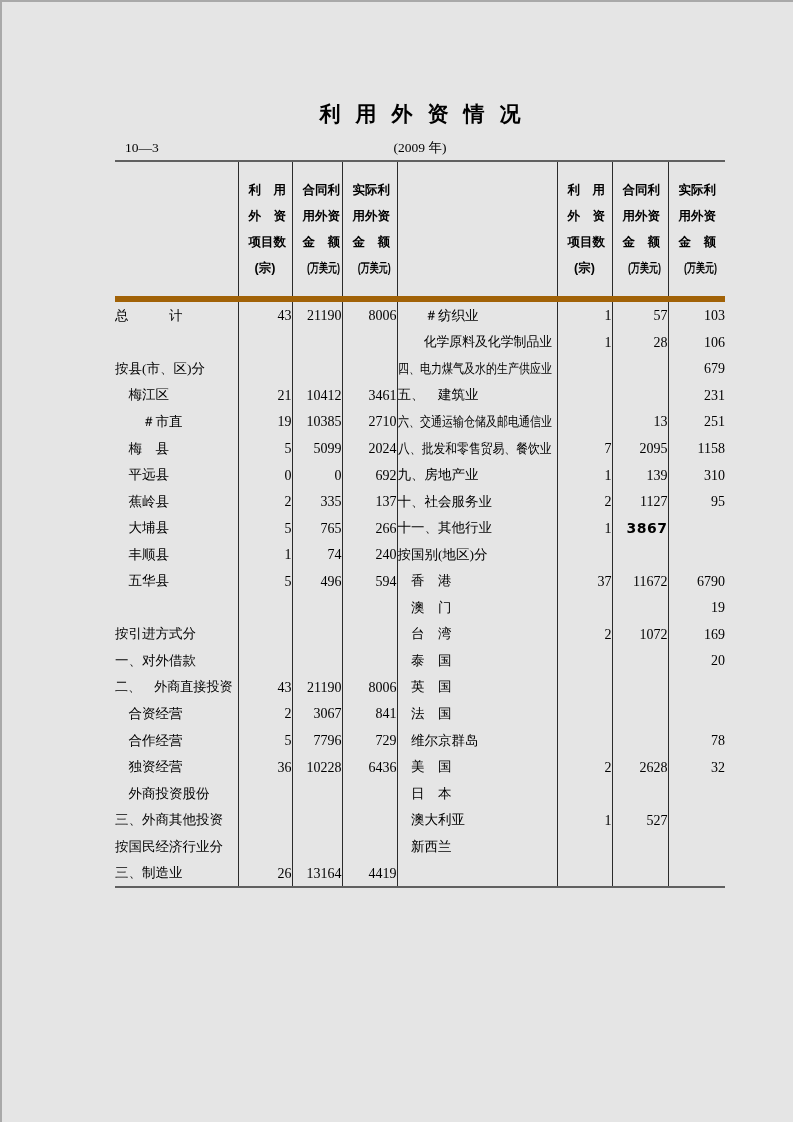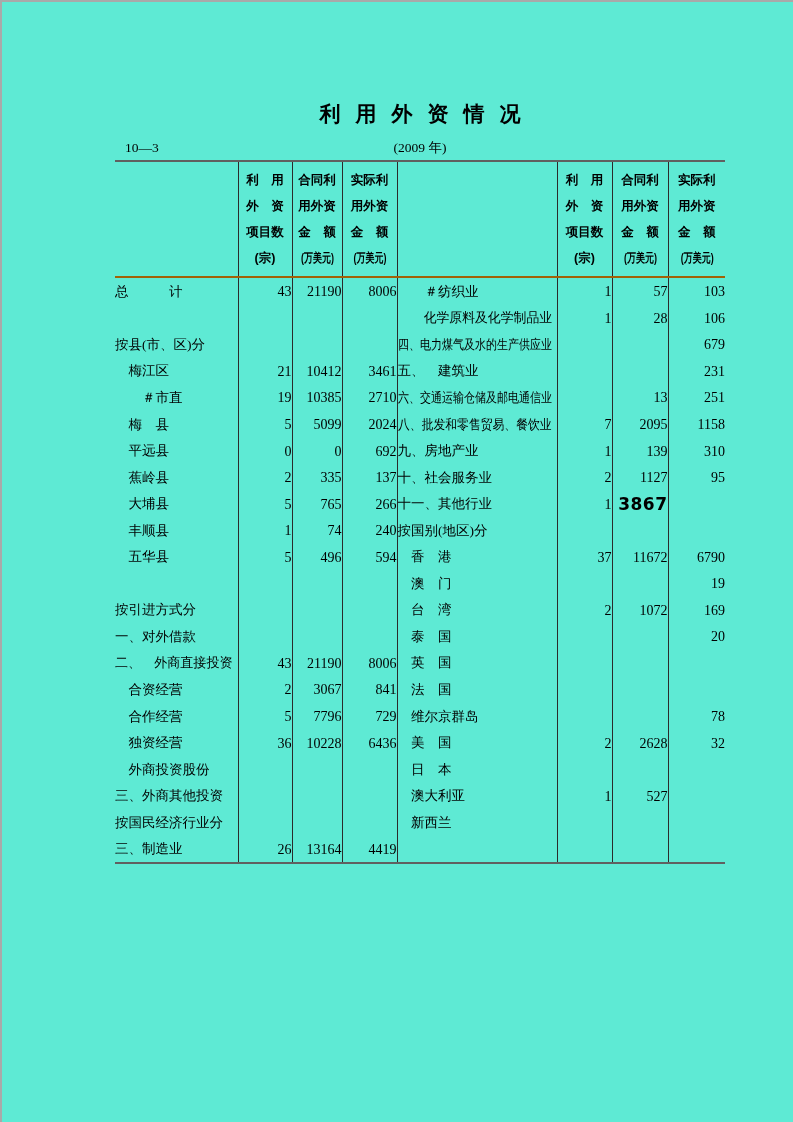--- a/index.html
+++ b/index.html
@@ -1,48 +1,48 @@
 <!DOCTYPE html>
 <html><head>
 <meta charset="utf-8">
 <style>
   html,body{margin:0;padding:0;background:#fff;}
   .page{
-    position:relative;width:793px;height:1122px;background:#5eead4;
+    position:relative;width:793px;height:1122px;background:#e5e5e5;
     box-sizing:border-box;border-top:2px solid #a9a9a9;border-left:2px solid #a9a9a9;
     font-family:"Liberation Serif","DejaVu Serif",serif;color:#000;overflow:hidden;
   }
   .sheet{position:absolute;left:113px;top:0;width:610px;}
   .title{
     margin-top:99px;text-align:center;
     font-family:"Liberation Sans","DejaVu Sans",sans-serif;font-weight:bold;
     font-size:21px;line-height:26px;letter-spacing:15px;text-indent:15px;white-space:pre;
   }
   .subline{position:relative;margin-top:11px;height:19px;font-size:13.5px;line-height:19px;}
   .tno{position:absolute;left:10px;top:0;}
   .year{display:block;text-align:center;}
   table.grid{
     margin-top:3px;border-collapse:collapse;table-layout:fixed;width:610px;
     border-top:2px solid #606060;border-bottom:2px solid #606060;
   }
-  tr.hdr td{border-bottom:2px solid #a16207;height:114px;vertical-align:middle;padding:0;}
+  tr.hdr td{border-bottom:6px solid #a16207;height:114px;vertical-align:middle;padding:10px;}
   .hline{
     text-align:center;font-family:"Liberation Sans","DejaVu Sans",sans-serif;
     font-weight:bold;font-size:12.5px;line-height:26px;white-space:pre;
   }
   .hline.paren{transform:scaleX(0.72);}
   td.bl{border-left:1px solid #2b2b2b;}
   tr.row td{height:26.55px;vertical-align:middle;padding:0;overflow:hidden;}
   td.lbl{padding-left:4px;margin-top:24px;}
   span.lbl{display:inline-block;white-space:pre;font-size:13.5px;transform-origin:0 50%;}
   td.num{text-align:right;padding-right:6px;}
   span.num{white-space:pre;font-size:14px;}
   span.num.alt{
     font-family:"DejaVu Sans","Liberation Sans",sans-serif;font-weight:bold;
-    font-size:17px;letter-spacing:.5px;
+    font-size:14px;letter-spacing:.5px;
   }
 </style>
 </head>
 <body>
 
 <div class="page">
   <div class="sheet">
     <div class="title">利用外资情况</div>
     <div class="subline">
       <span class="tno">10—3</span>

